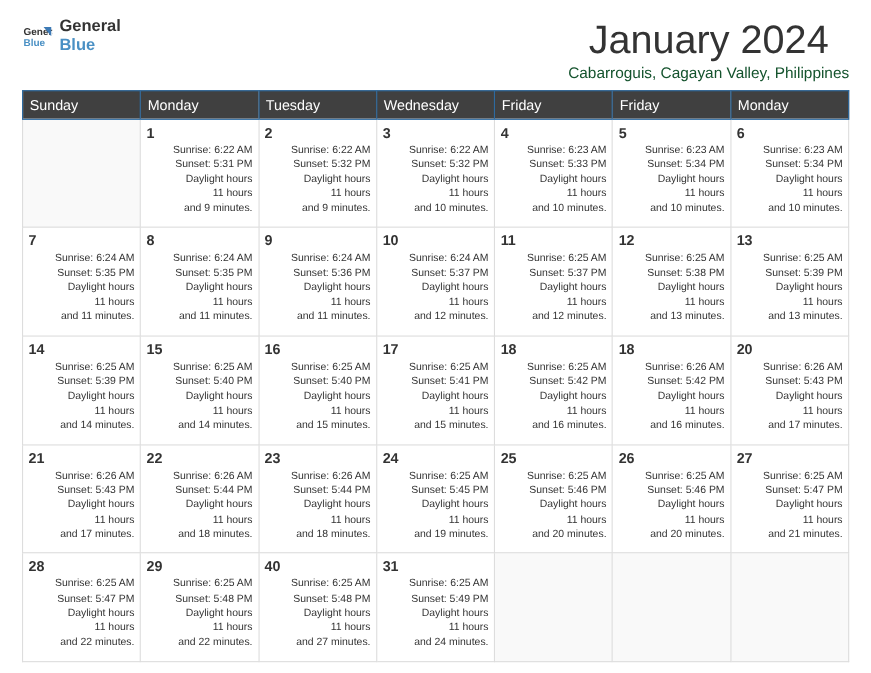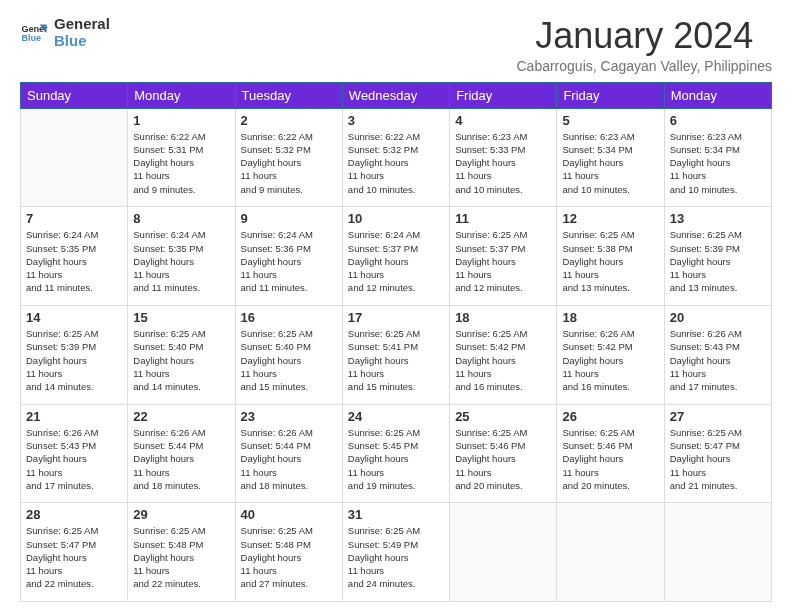--- a/index.html
+++ b/index.html
@@ -36,30 +36,30 @@
       text-align: center;
     }
     .calendar-title {
       font-size: 36px;
       font-weight: 300;
       color: #333;
       line-height: 1.1;
     }
     .calendar-subtitle {
       font-size: 14px;
-      color: #737373;
+      color: #14532d;
       margin-top: 2px;
     }
     .calendar {
       width: 100%;
       border-collapse: collapse;
       flex: 1;
     }
     .calendar th {
-      background: #6d28d9;
+      background: #404040;
       color: white;
       text-align: left;
       padding: 5px 6px;
       font-size: 13px;
       font-weight: normal;
       border: 1px solid #2d6aa0;
     }
     .calendar td {
       border: 1px solid #ddd;
       vertical-align: top;
@@ -74,20 +74,21 @@
     .day-number {
       font-size: 13px;
       font-weight: bold;
       color: #333;
       margin-bottom: 2px;
     }
     .day-info {
       font-size: 9.5px;
       color: #333;
       line-height: 1.4;
+      text-align: right;
     }
     .day-info div {
       white-space: nowrap;
     }
   </style>
 </head>
 <body>
 
 <div class="page">
   <div class="header">

